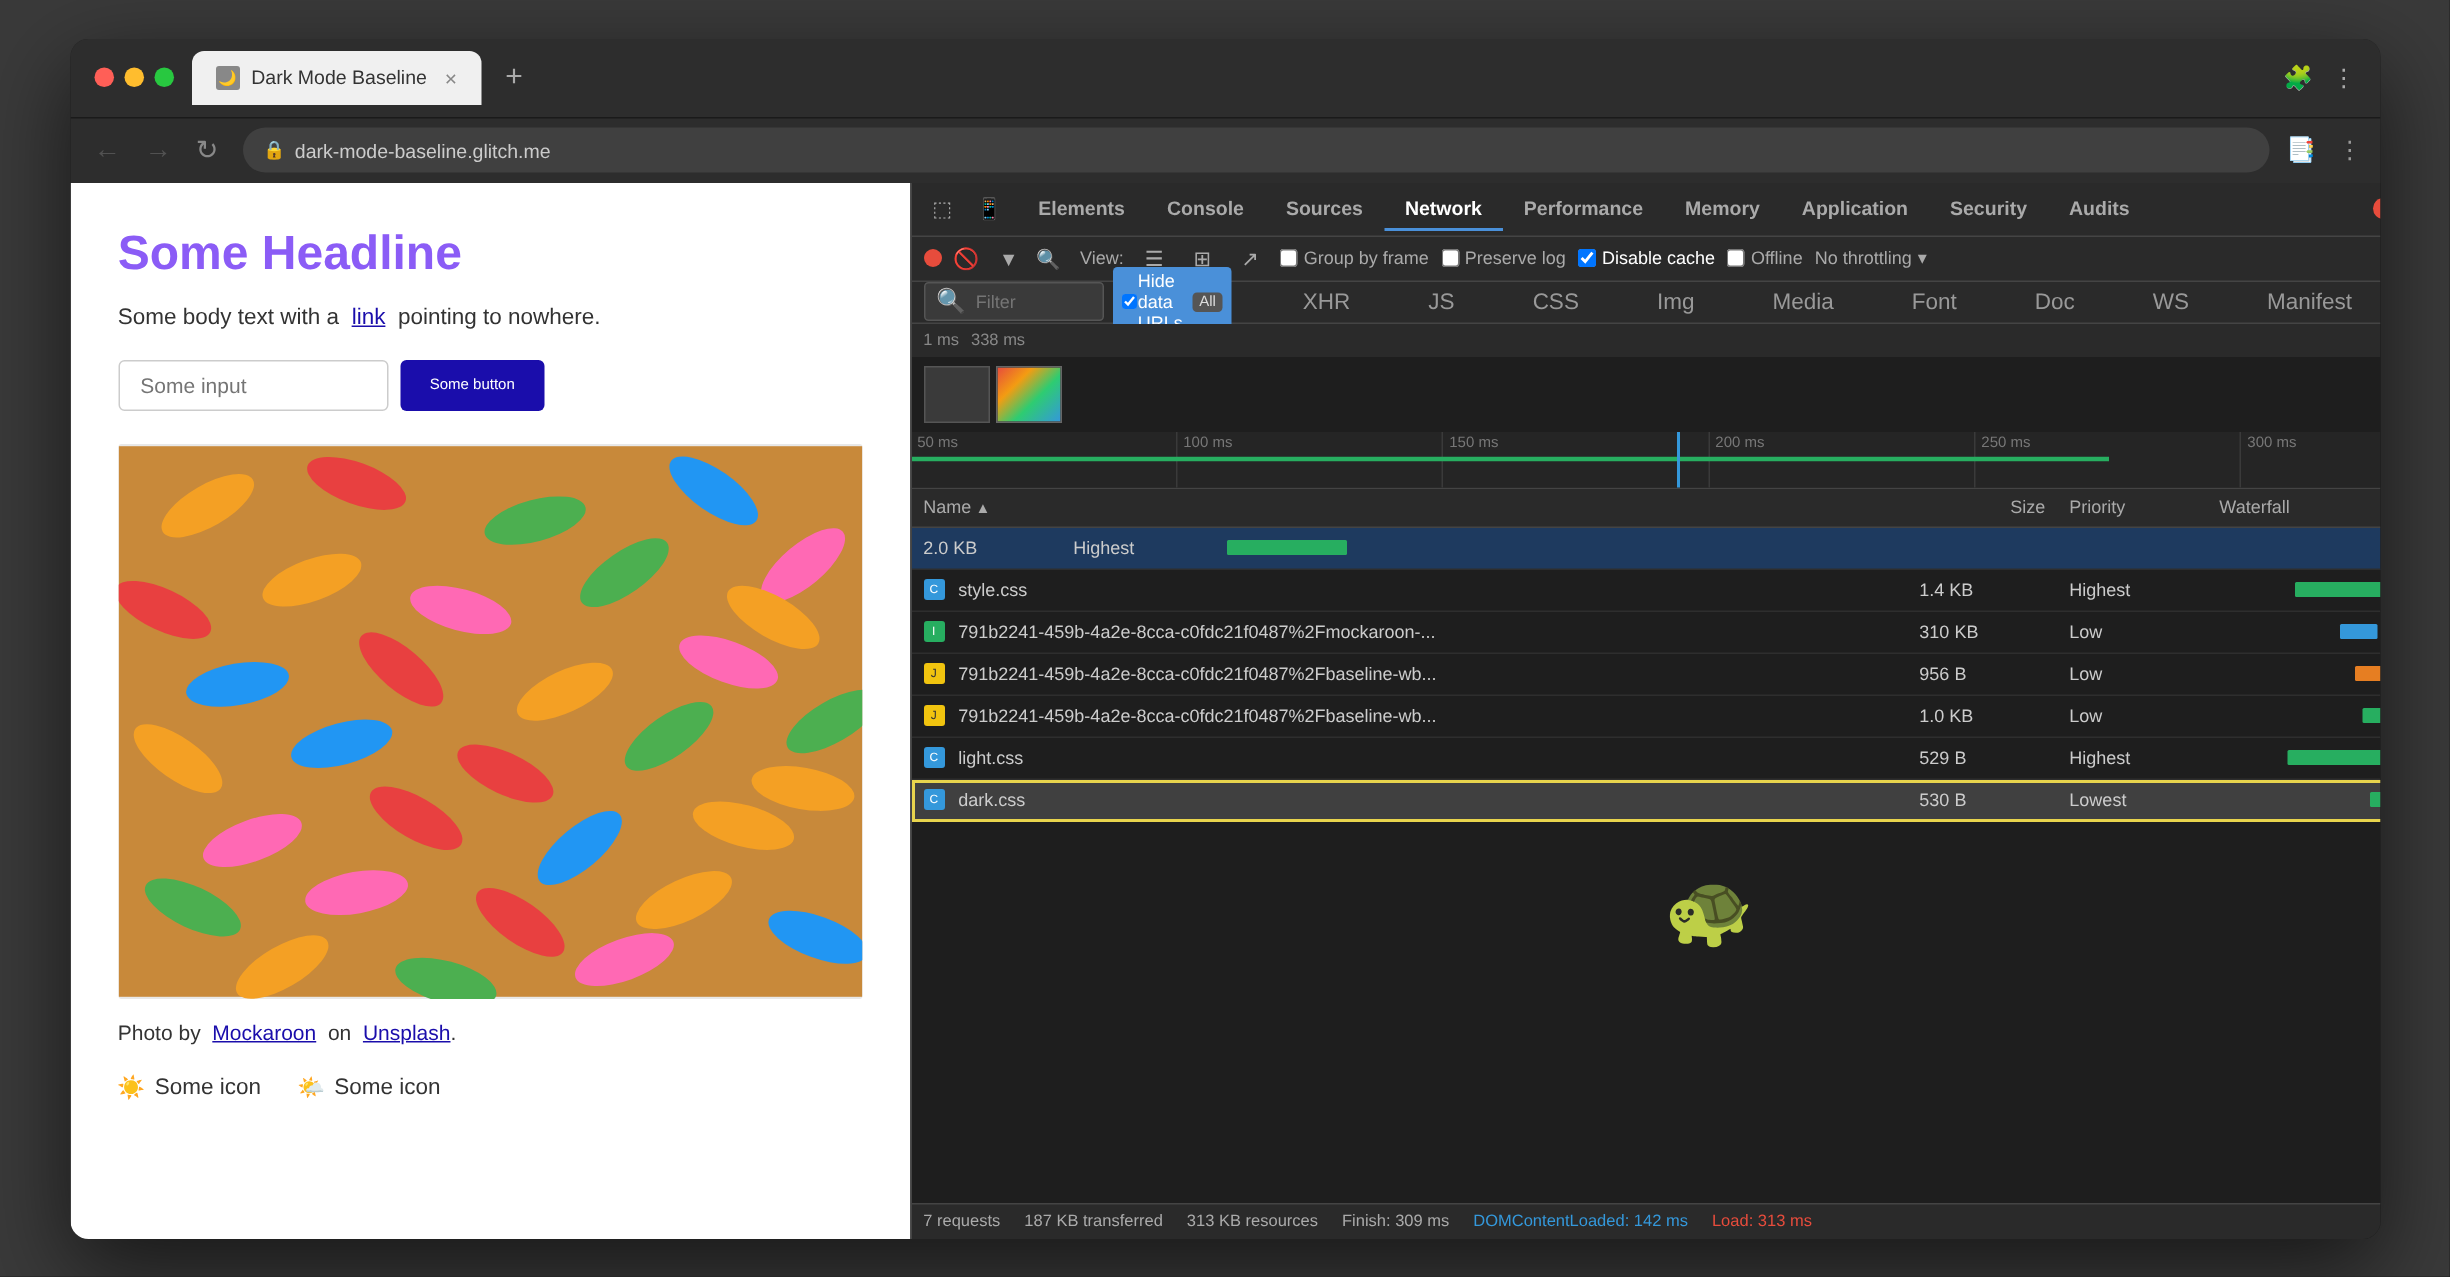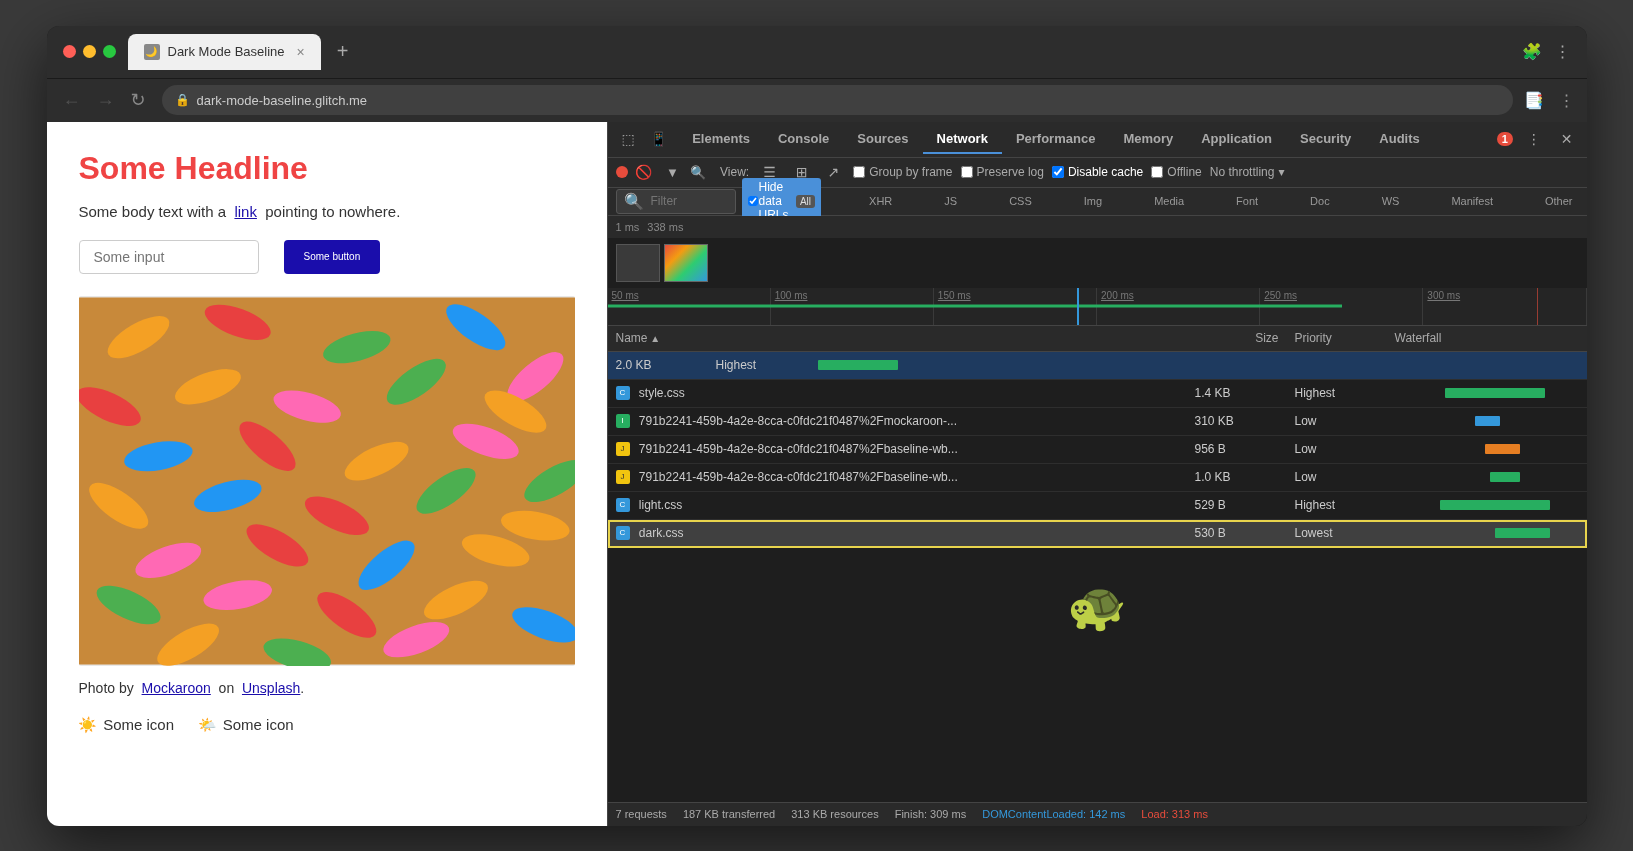--- a/index.html
+++ b/index.html
@@ -146,36 +146,36 @@
     .webpage-panel {
       width: 560px;
       flex-shrink: 0;
       background: #fff;
       overflow-y: auto;
       padding: 28px 32px;
     }
     .page-headline {
       font-size: 32px;
       font-weight: bold;
-      color: #ef4444;
+      color: #8b5cf6;
       margin-bottom: 16px;
     }
     .page-body-text {
       font-size: 15px;
       color: #333;
       margin-bottom: 20px;
     }
     .page-link {
       color: #1a0dab;
       text-decoration: underline;
       cursor: pointer;
     }
     .input-row {
       display: flex;
-      gap: 25px;
+      gap: 8px;
       margin-bottom: 22px;
     }
     .page-input {
       border: 1px solid #ccc;
       border-radius: 4px;
       padding: 8px 14px;
       font-size: 14px;
       color: #999;
       width: 180px;
     }
@@ -377,21 +377,21 @@
       font-size: 10px;
       padding: 1px 4px;
       border-radius: 3px;
       margin-left: 2px;
     }
     .type-filters {
       display: flex;
       gap: 4px;
     }
     .type-filter {
-      font-size: 11px;
+      font-size: 15px;
       color: #999;
       padding: 2px 6px;
       cursor: pointer;
       border-radius: 2px;
       margin-left: 36px;
     }
     
     .timeline-area {
       background: #1e1e1e;
       height: 110px;
@@ -448,21 +448,20 @@
     .ruler-section {
       flex: 1;
       border-right: 1px solid #3a3a3a;
       display: flex;
       align-items: flex-start;
       padding: 2px 4px;
     }
     .ruler-label {
       color: #777;
       font-size: 10px;
-      text-decoration: underline;
     }
     
     .network-table {
       flex: 1;
       overflow-y: auto;
       overflow-x: hidden;
     }
     .network-table-header {
       display: flex;
       background: #2a2a2a;

